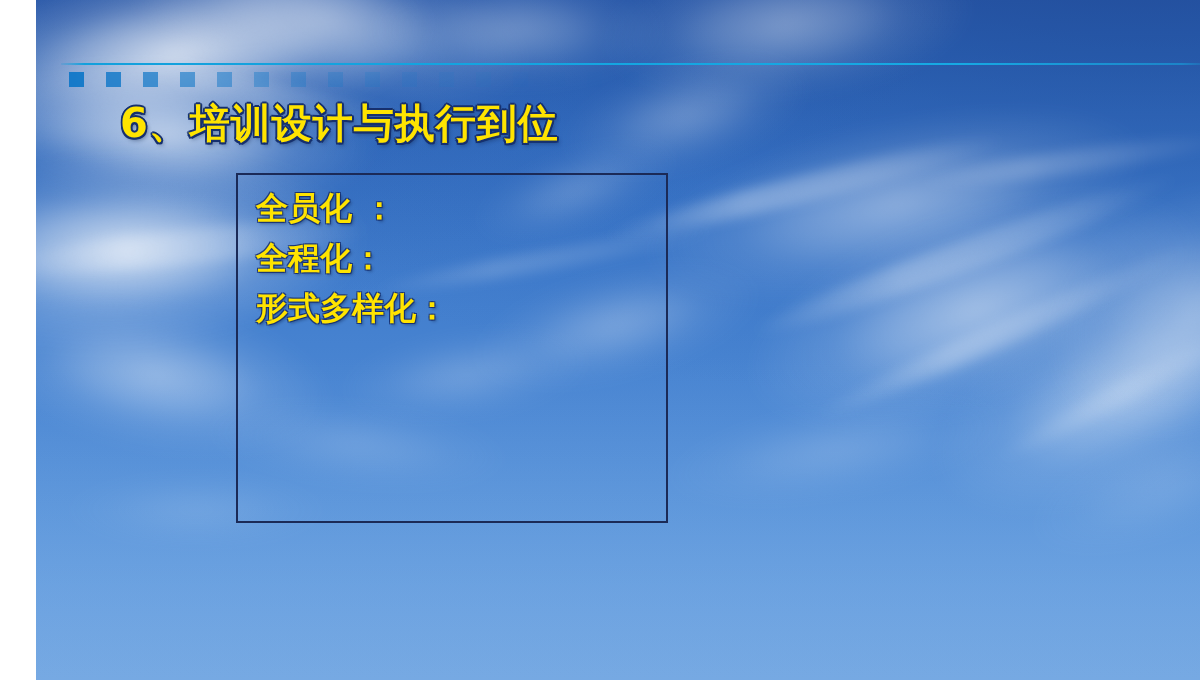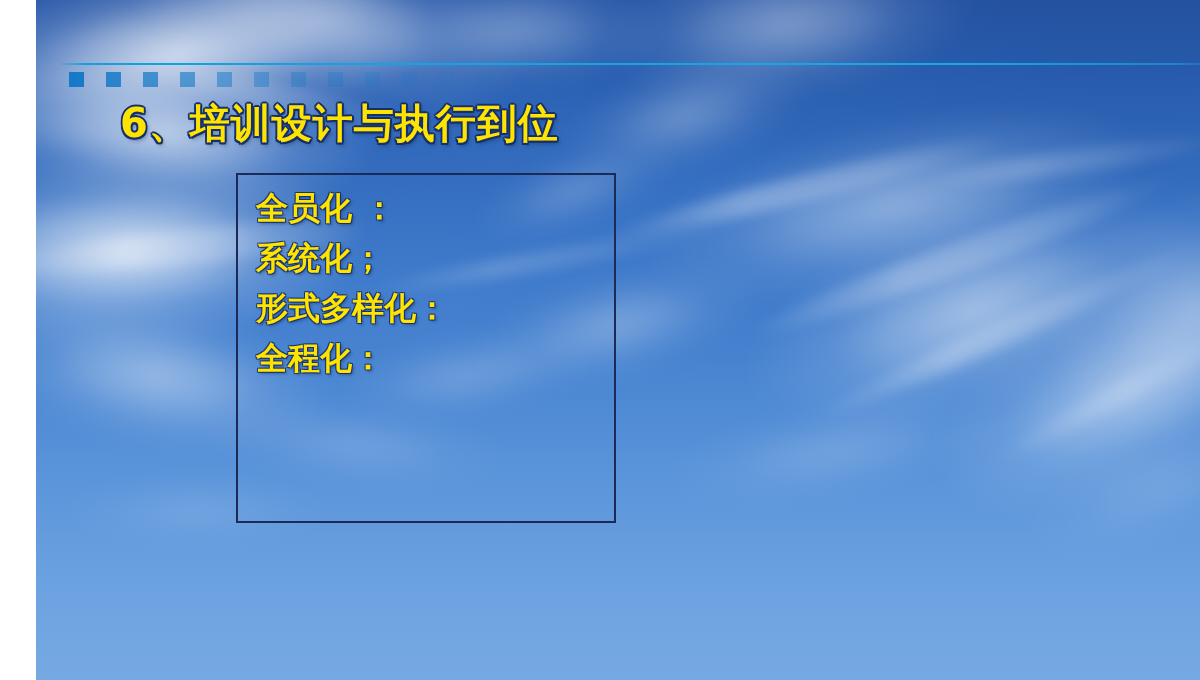--- a/index.html
+++ b/index.html
@@ -164,21 +164,21 @@
       -1.8px  0px   0 #16306e,
        1.8px  0px   0 #16306e,
        2px    3px   4px rgba(10,30,70,0.45);
   }
 
   
   .content-box {
     position: absolute;
     left: 200px;
     top: 173px;
-    width: 380px;
+    width: 432px;
     height: 350px;
     box-sizing: border-box;
     border: 2px solid #1b2a57;
     background: transparent;
   }
   .box-lines {
     position: absolute;
     left: 18px;
     top: 8px;
     right: 4px;
@@ -255,19 +255,18 @@
       <div class="sq" style="left: 481px; background: rgb(20, 121, 200); opacity: 0.028;"></div>
       <div class="sq" style="left: 518px; background: rgb(20, 121, 200); opacity: 0.02;"></div>
       <div class="sq" style="left: 555px; background: rgb(20, 121, 200); opacity: 0.02;"></div>
     </div>
 
   <div class="slide-title">6、培训设计与执行到位</div>
 
   <div class="content-box">
     <div class="box-lines" id="box-lines">
         <div class="box-line">全员化 ：</div>
-        <div class="box-line">系统化；</div>
+        <div class="box-line">全程化：</div>
         <div class="box-line">形式多样化：</div>
-        <div class="box-line">全程化：</div>
       </div>
   </div>
 
 </div>
 
 </body></html>

